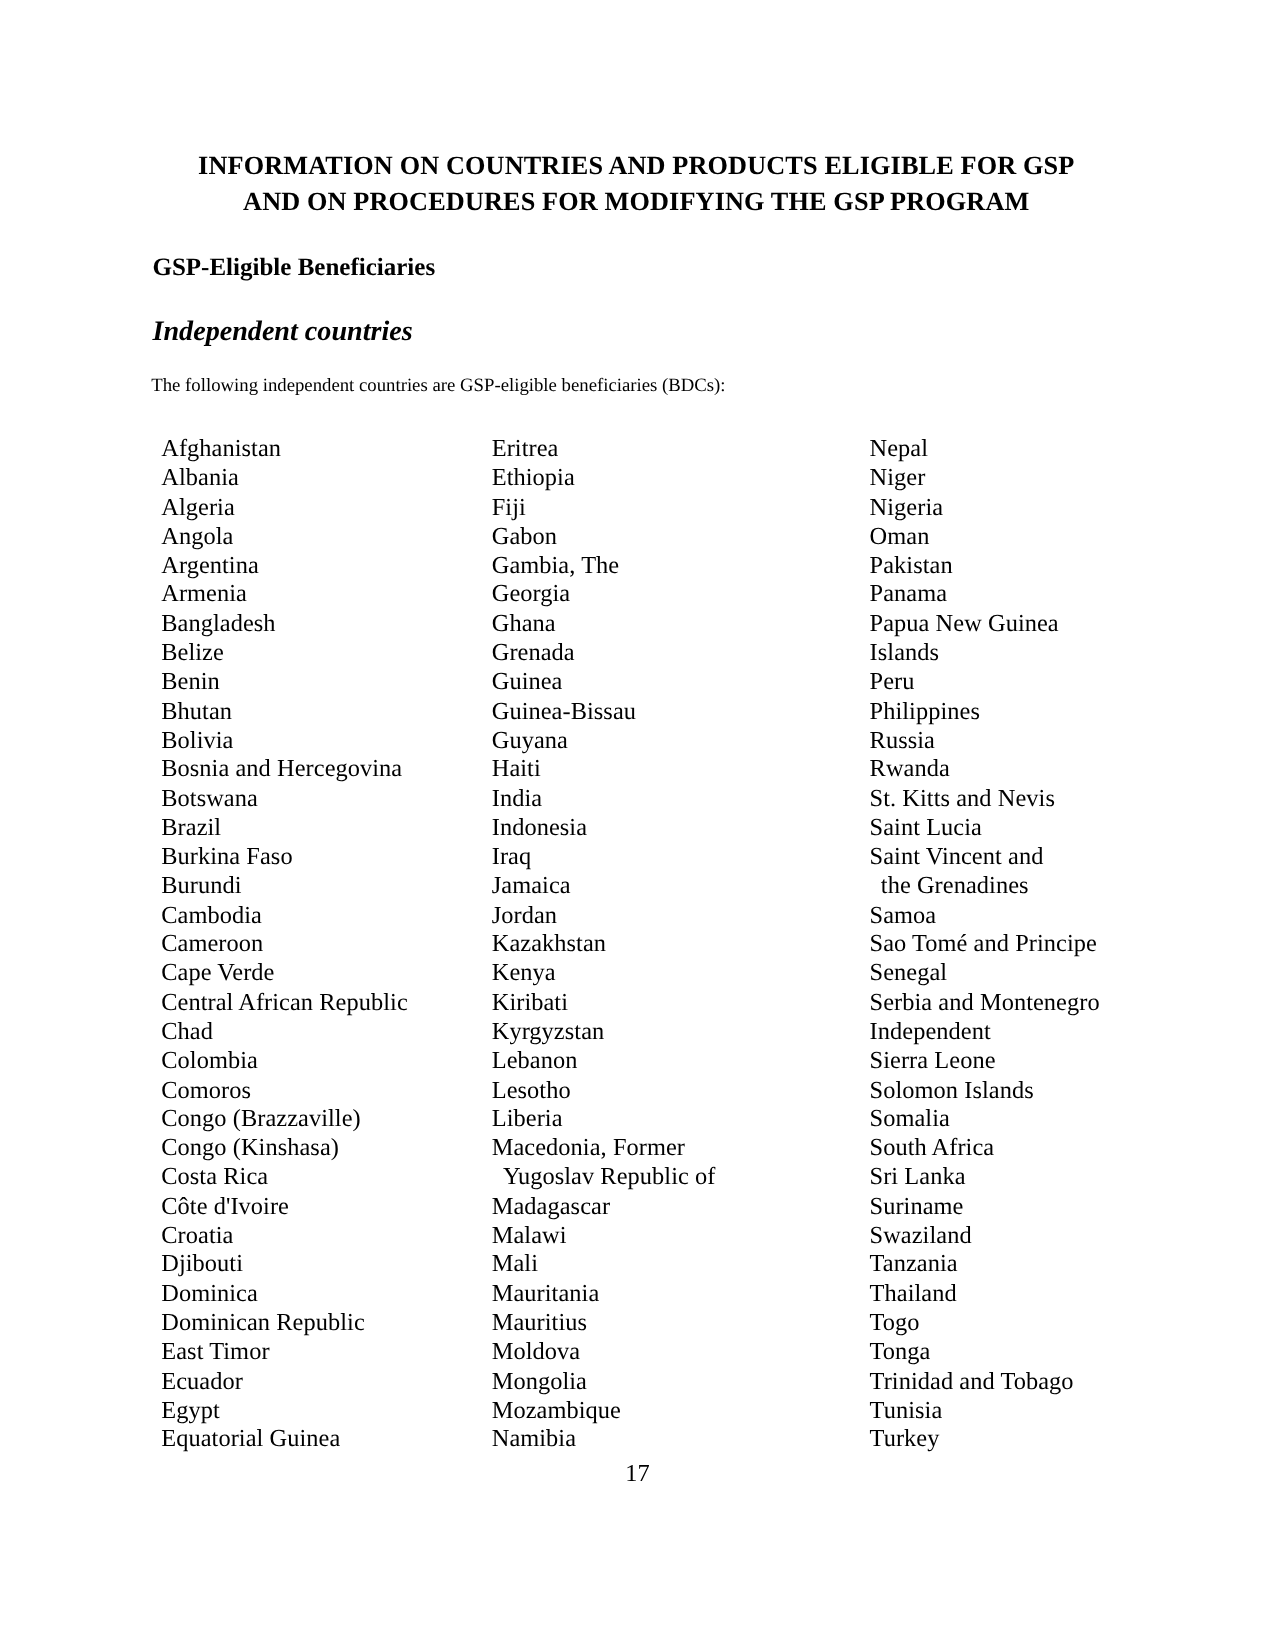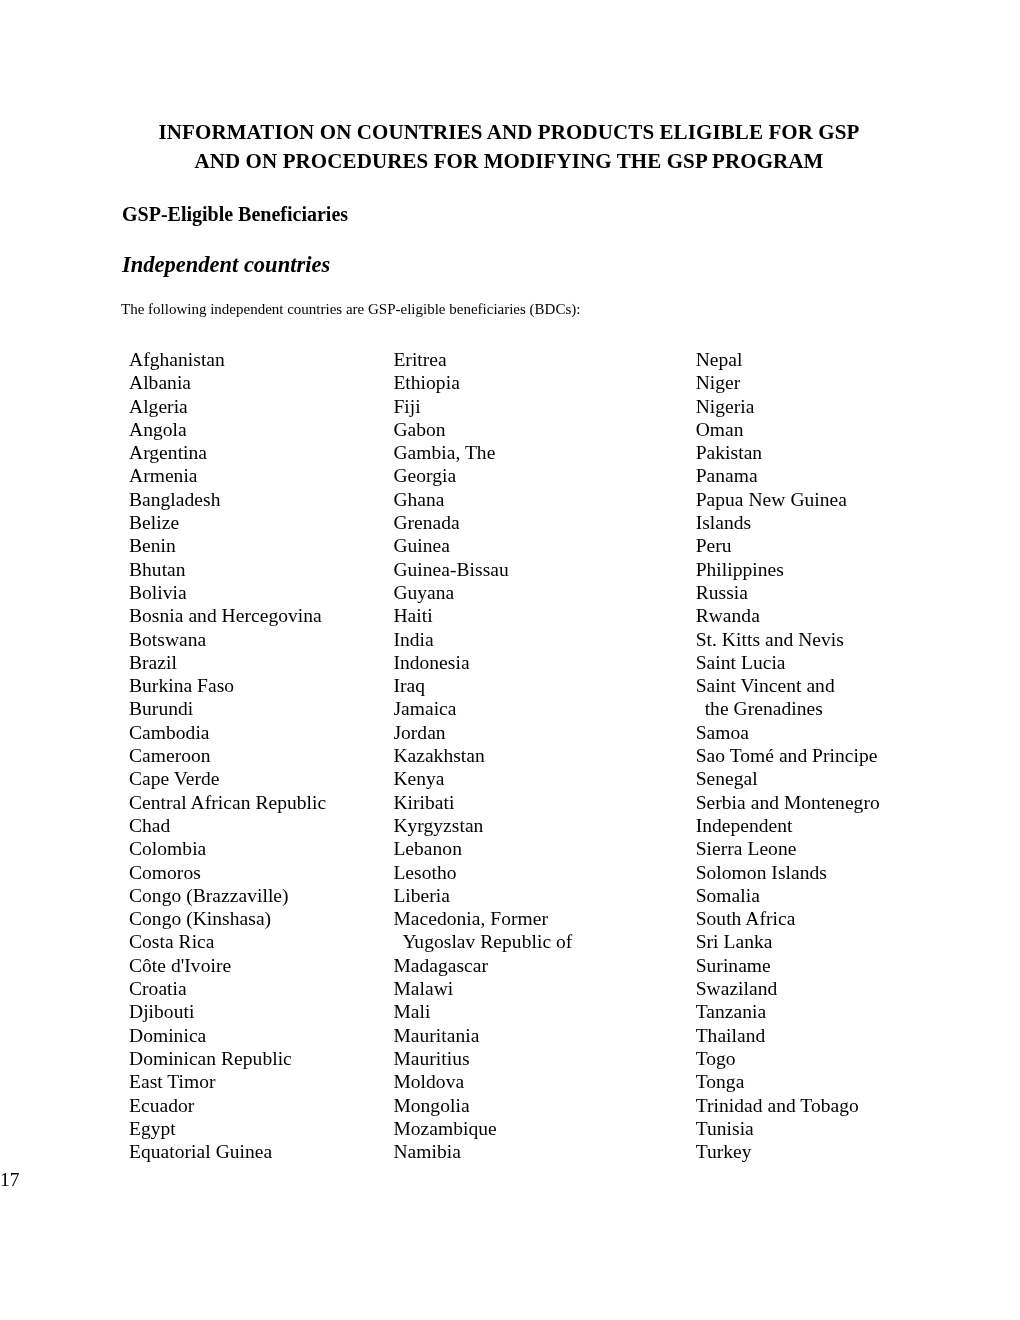--- a/index.html
+++ b/index.html
@@ -111,20 +111,21 @@
   .country-item.wrap-continuation {
     padding-left: 9px;
   }
 
   
   .page-number {
     position: absolute;
     left: 0;
     top: 1168px;
     width: 1020px;
+    text-align: center;
     font-size: 19.5px;
     line-height: 24px;
   }
 </style>
 </head>
 <body>
 
 <div class="page">
   <div class="content">
 

